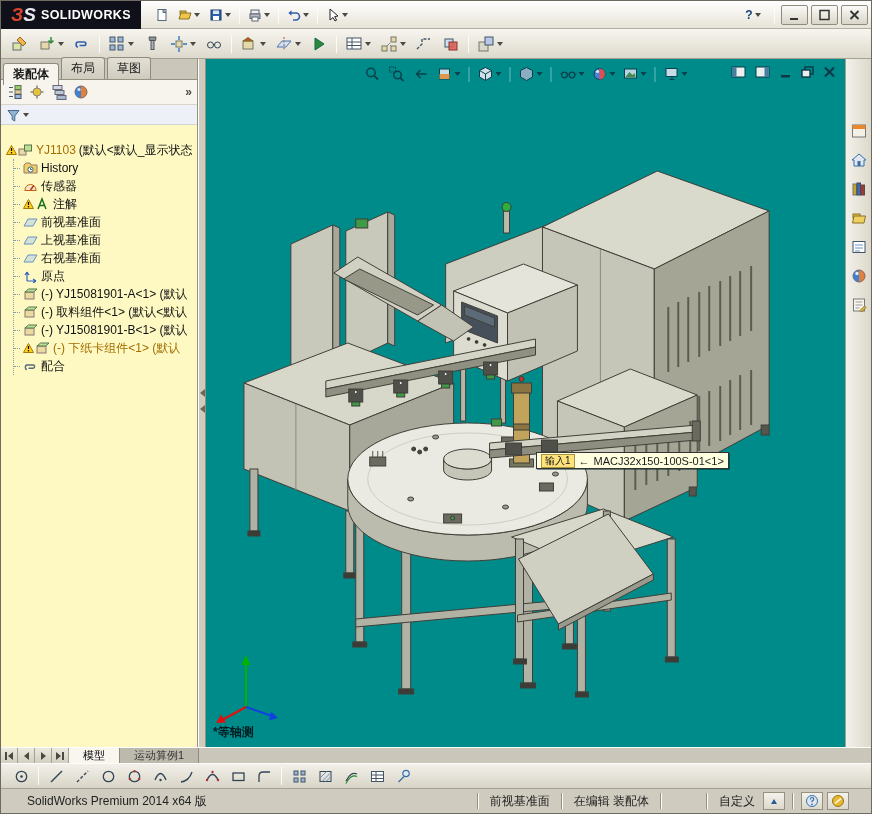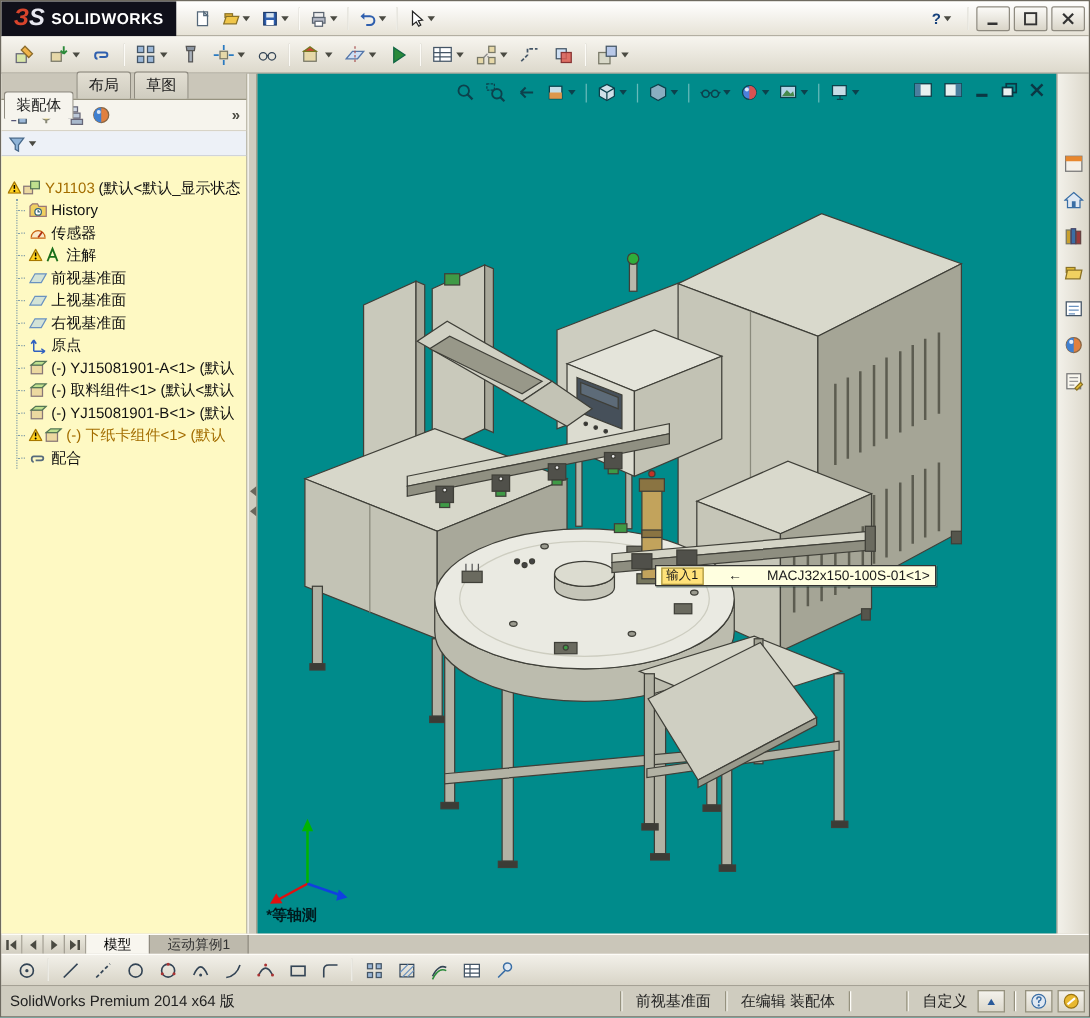--- a/index.html
+++ b/index.html
@@ -28,21 +28,21 @@
 .toolbar2{position:absolute;top:28px;left:0;right:0;height:30px;background:linear-gradient(#f7f5ef,#ddd9cc);border-bottom:1px solid #a5a195;display:flex;align-items:center;padding:0 6px;gap:1px}
 .tbtn{height:26px;display:flex;align-items:center;justify-content:center;gap:2px;padding:0 3px;border:1px solid transparent;border-radius:2px}
 
 
 .body{position:absolute;top:58px;left:0;right:0;height:688px;display:flex}
 
 
 .lpanel{width:197px;display:flex;flex-direction:column;background:#f3f1ea;border-right:1px solid #96927f;flex:none}
 .ptabs{height:21px;display:flex;align-items:flex-end;background:#cac6b9;padding:2px 0 0 2px;gap:2px;border-bottom:1px solid #96927f}
 .ptab{padding:2px 9px 2px;border:1px solid #8f8b80;border-bottom:none;background:linear-gradient(#e3dfd3,#cfccbf);border-radius:3px 3px 0 0;font-size:12px;white-space:nowrap}
-.ptab.active{background:#f6f4ed;font-weight:normal;position:relative;top:16px}
+.ptab.active{background:#f6f4ed;font-weight:bold;position:relative;top:6px}
 .ptoolbar{height:25px;display:flex;align-items:center;gap:4px;padding:2px 5px;background:#f6f4ed;border-bottom:1px solid #d8d4c7}
 .pti{width:18px;height:18px;display:flex;align-items:center;justify-content:center}
 .chev{margin-left:auto;color:#4a4a42;font-weight:bold;font-size:12px}
 .frow{height:20px;display:flex;align-items:center;gap:3px;padding:0 5px;background:#edf1f7;border-bottom:1px solid #d0d4da}
 .tree{flex:1;background:#fef9c3;overflow:hidden;padding:16px 0 0 5px;font-size:12px}
 .trow{display:flex;align-items:center;height:18px;gap:3px;white-space:nowrap;overflow:hidden}
 .tree-kids{margin-left:7px;border-left:1px dotted #85a0a8;padding-left:0}
 .conn{display:inline-block;width:6px;height:0;border-top:1px dotted #85a0a8;flex:none}
 .ticon{width:15px;height:14px;flex:none;display:flex;align-items:center;justify-content:center}
 .twarn{width:11px;height:10px;flex:none;margin-right:-2px}
@@ -56,21 +56,21 @@
 
 
 .vp{flex:1;position:relative;background:#008B8B;overflow:hidden}
 .machine{position:absolute;inset:0;width:100%;height:100%}
 .headsup{position:absolute;top:5px;left:50%;transform:translateX(-50%);display:flex;gap:3px;align-items:center}
 .hbtn{height:20px;display:flex;align-items:center;justify-content:center;gap:1px;padding:0 2px;opacity:.96}
 .hsep{width:1px;height:15px;background:rgba(230,245,245,.45);margin:0 3px}
 .hcaret{width:0;height:0;border-left:3px solid transparent;border-right:3px solid transparent;border-top:4px solid #0d3f4a}
 .vpctl{position:absolute;top:7px;right:9px;display:flex;gap:9px;align-items:center}
 .vpcb{display:flex;align-items:center;justify-content:center}
-.callout{position:absolute;left:318px;top:393px;height:17px;background:#ffffe0;border:1px solid #333;display:flex;align-items:center;gap:20px;padding:0 4px;font-size:11px;white-space:nowrap;box-shadow:1px 1px 0 rgba(0,40,40,.5)}
+.callout{position:absolute;left:330px;top:393px;height:17px;background:#ffffe0;border:1px solid #333;display:flex;align-items:center;gap:4px;padding:0 4px;font-size:11px;white-space:nowrap;box-shadow:1px 1px 0 rgba(0,40,40,.5)}
 .callout .badge{background:#ffe27a;border:1px solid #a89440;padding:0 3px;font-size:10px;line-height:12px}
 .triad{position:absolute;left:4px;bottom:22px}
 .viewlabel{position:absolute;left:7px;bottom:6px;color:#001a1e;font-weight:bold;font-size:12px}
 
 
 .taskpane{width:26px;background:linear-gradient(90deg,#f3f1ea,#dcd8cb);border-left:1px solid #a5a195;display:flex;flex-direction:column;align-items:center;padding-top:62px;gap:9px;flex:none}
 .tpi{width:20px;height:20px;display:flex;align-items:center;justify-content:center;border:1px solid transparent;border-radius:2px}
 
 
 .tabsrow{position:absolute;top:746px;left:0;right:0;height:16px;background:#cac6b9;display:flex;align-items:stretch;border-top:1px solid #fdfcf8}
@@ -79,21 +79,21 @@
 .tri-r{width:0;height:0;border-top:4px solid transparent;border-bottom:4px solid transparent;border-left:5px solid #4a4a42}
 .bar{width:2px;height:8px;background:#4a4a42}
 .btab{padding:0 14px;display:flex;align-items:center;font-size:11px;background:#bdb9ac;border-right:1px solid #8f8b80;color:#333}
 .btab.active{background:#f8f6ef;font-weight:normal;color:#000}
 
 
 .sketchbar{position:absolute;top:762px;left:0;right:0;height:26px;background:linear-gradient(#f2f0e9,#d8d4c7);border-top:1px solid #fdfcf8;border-bottom:1px solid #a5a195;display:flex;align-items:center;padding-left:8px;gap:2px}
 .skb{width:24px;height:22px;display:flex;align-items:center;justify-content:center;border:1px solid transparent;border-radius:2px}
 
 
-.statusbar{position:absolute;top:788px;left:0;right:0;height:24px;background:#cfccbf;display:flex;align-items:center;padding:0 1px;font-size:12px;color:#222}
+.statusbar{position:absolute;top:788px;left:0;right:0;height:24px;background:#cfccbf;display:flex;align-items:center;padding:0 20px;font-size:12px;color:#222}
 .sgap{flex:1}
 .etch{width:2px;height:16px;border-left:1px solid #96927f;border-right:1px solid #fdfcf8;margin:0 5px;flex:none}
 .scell{padding:0 6px;white-space:nowrap}
 .sbox{width:22px;height:18px;border:1px solid #96927f;background:linear-gradient(#f4f2ec,#dcd8cb);display:flex;align-items:center;justify-content:center;margin:0 2px}
 </style>
 </head>
 <body>
 
 <div class="win">
 

